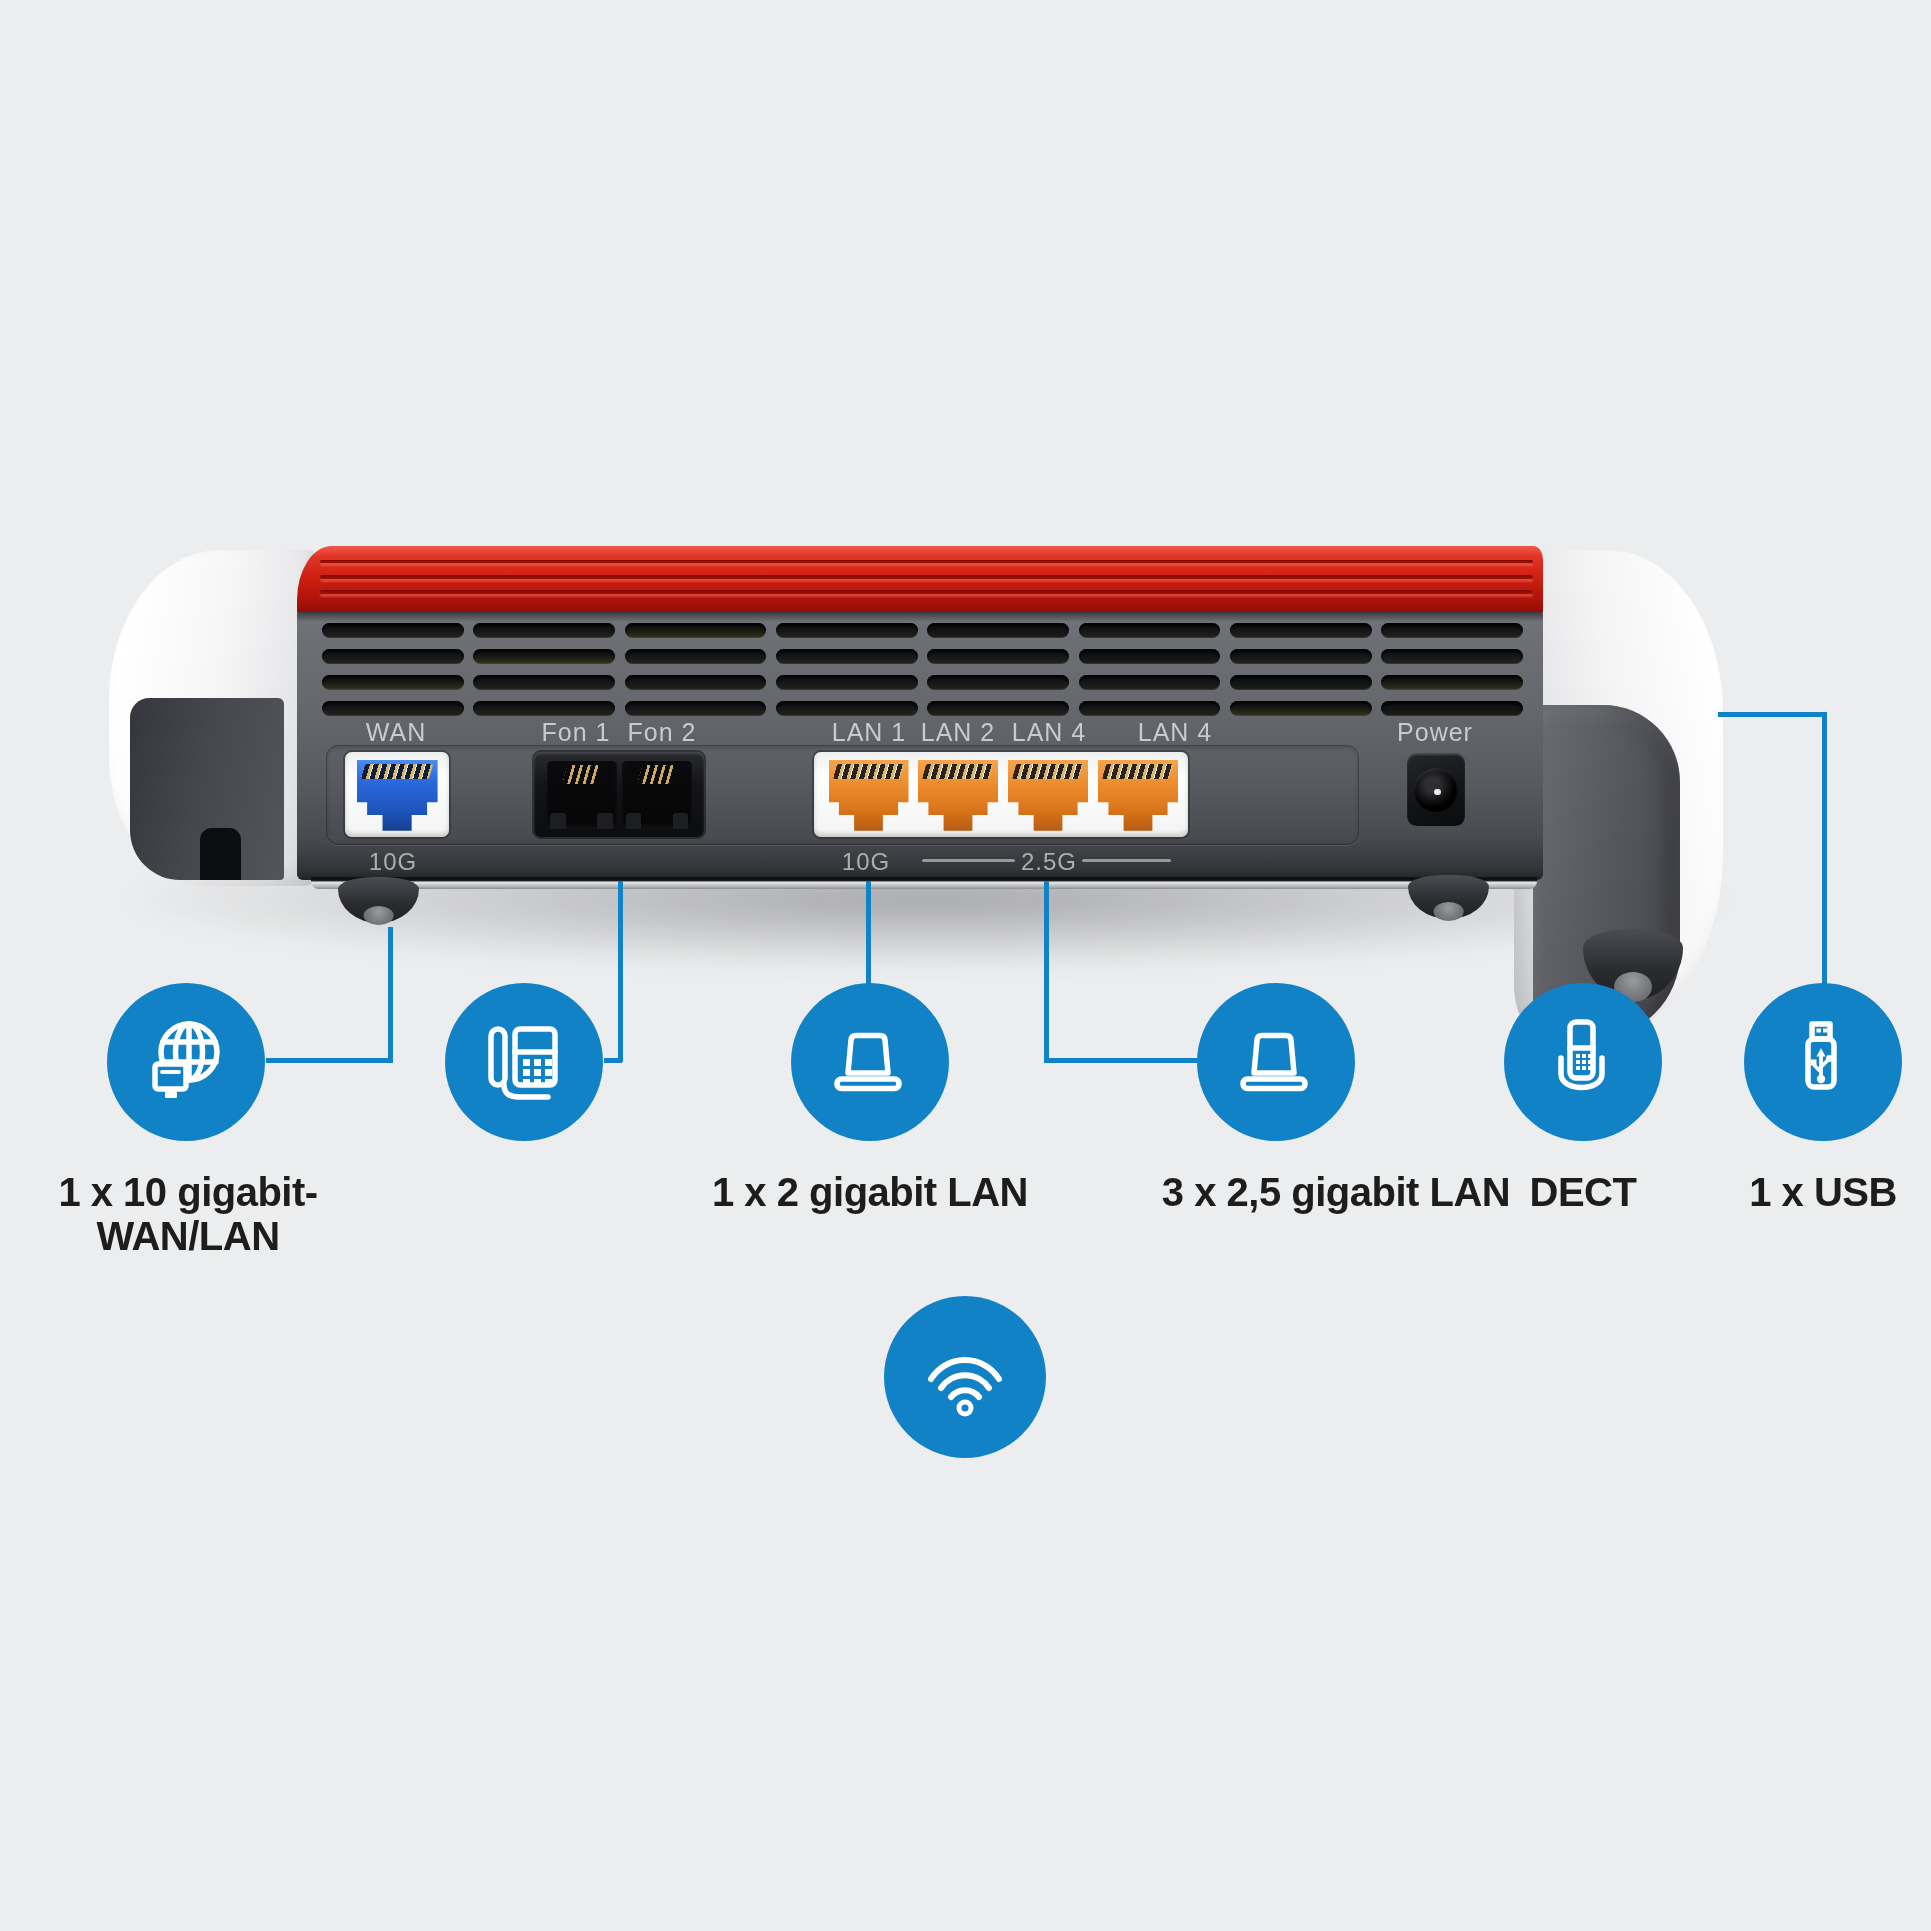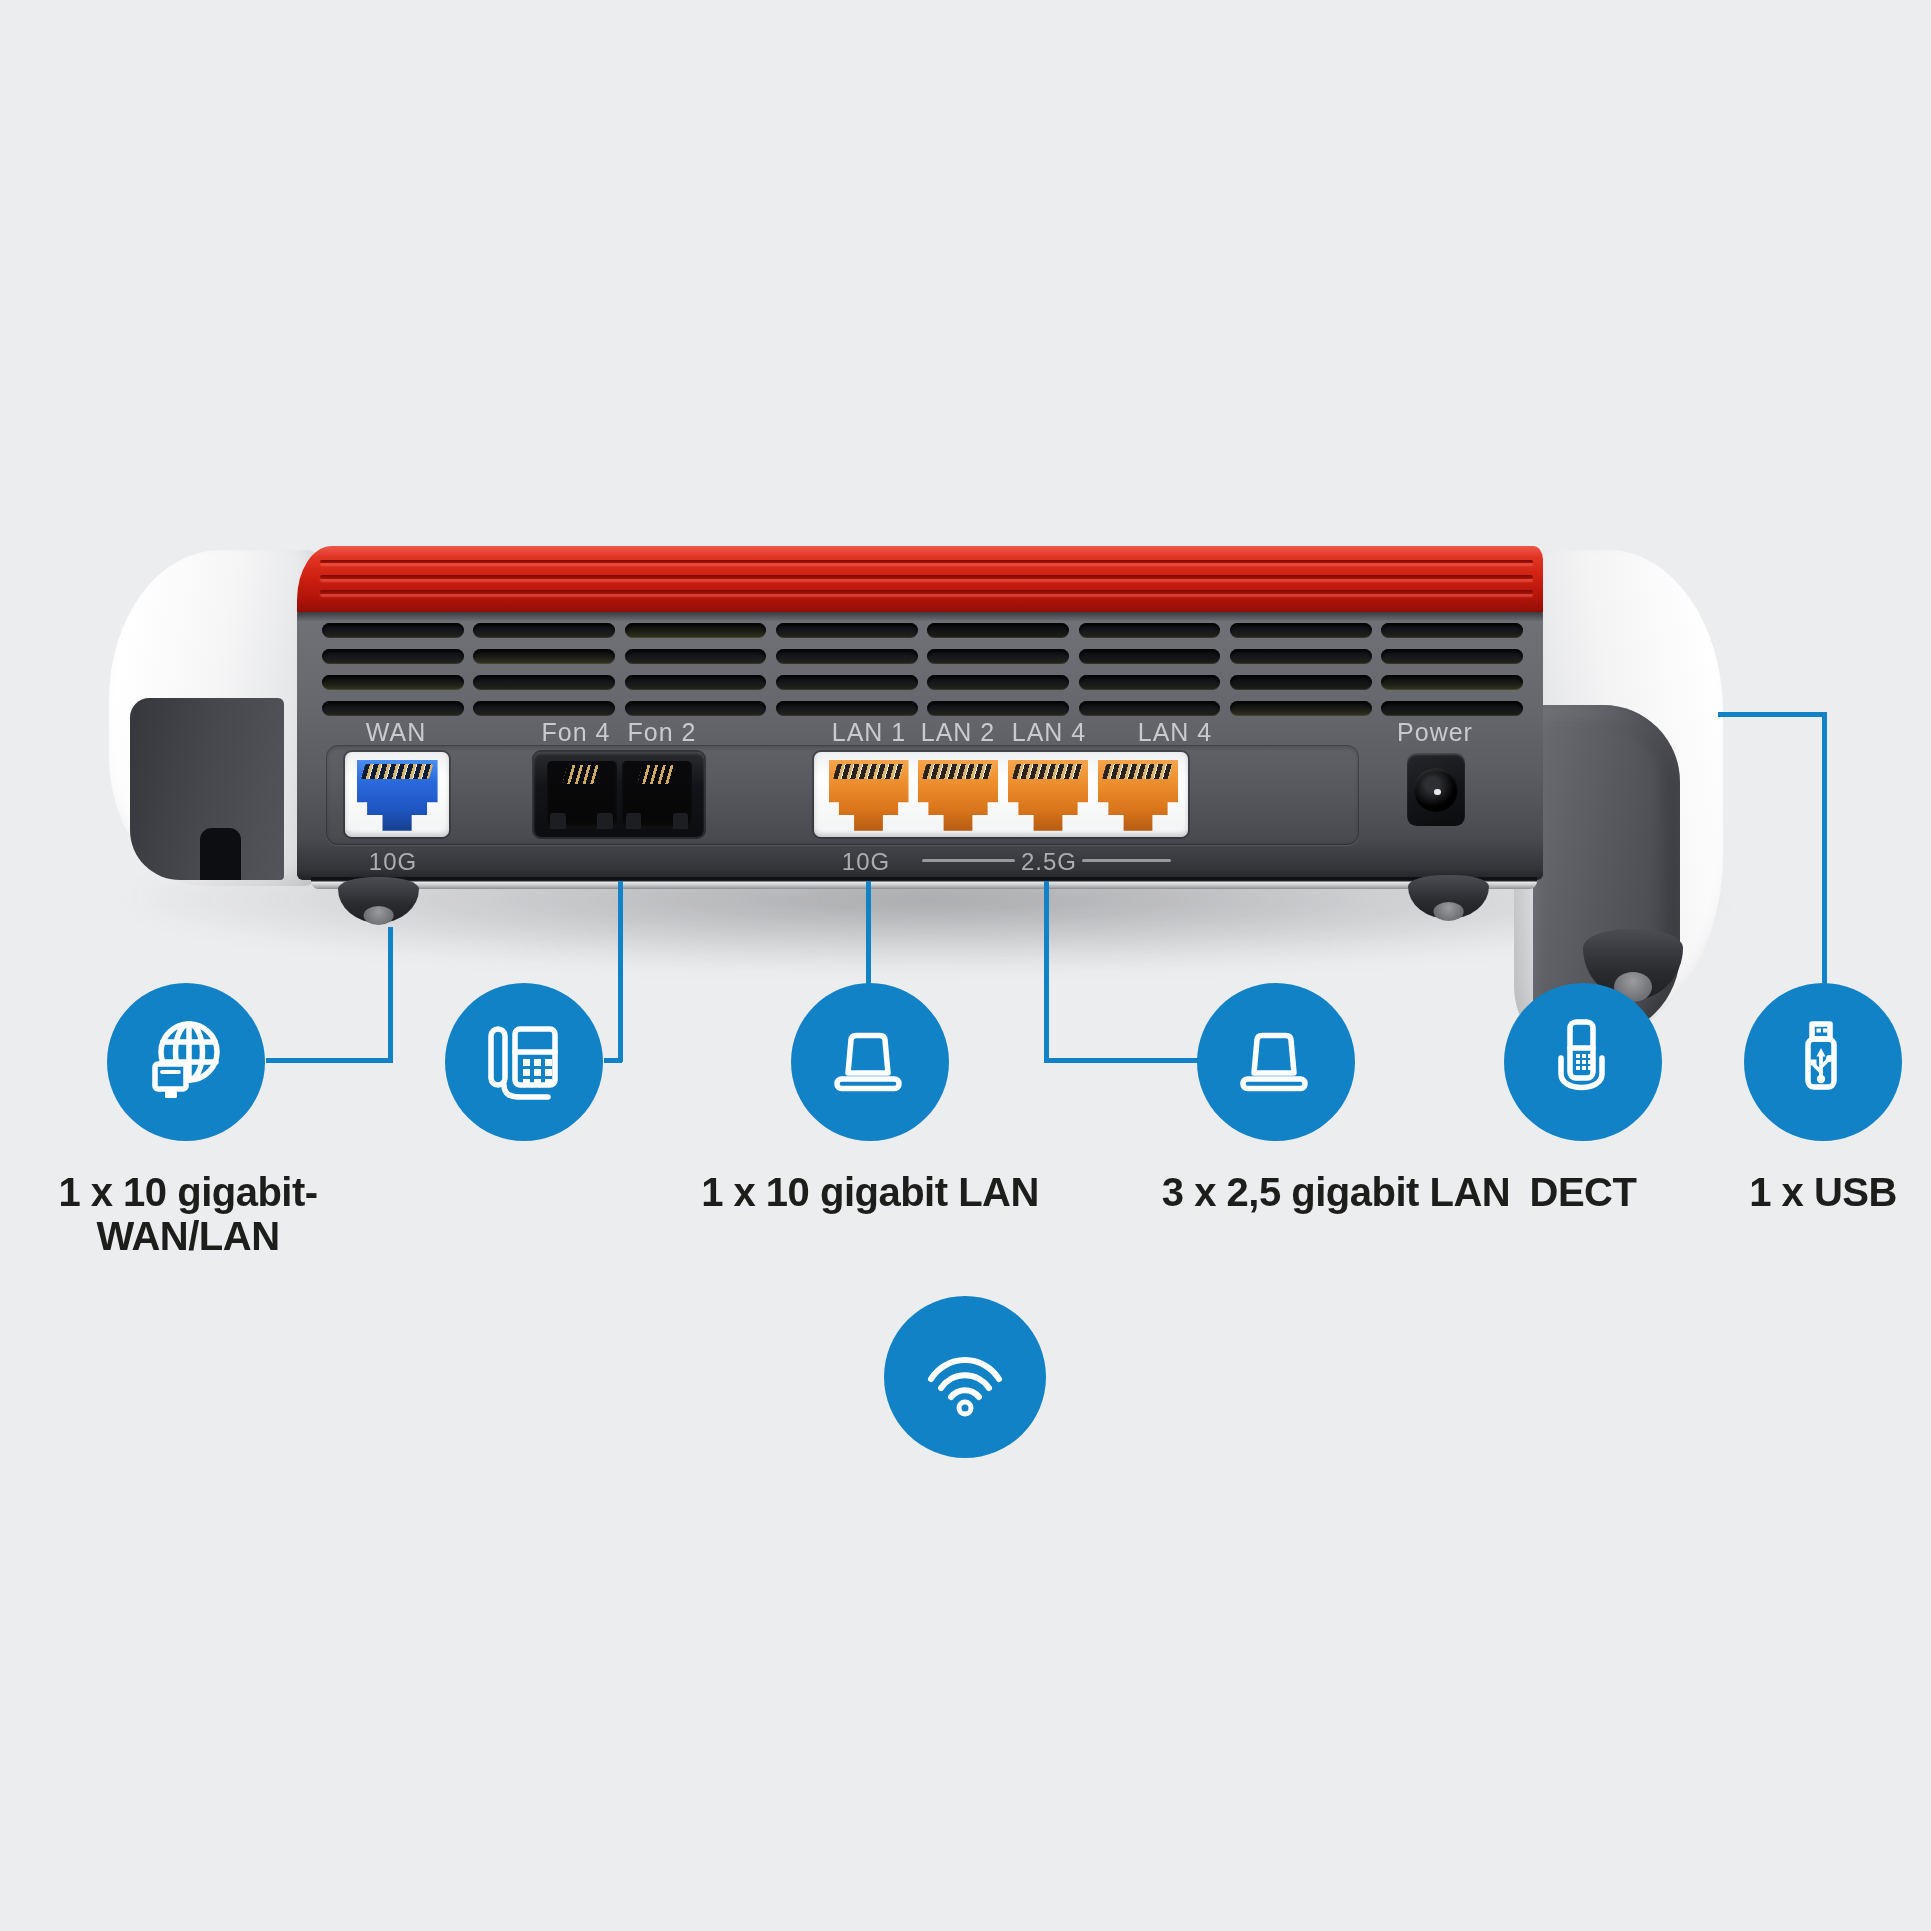--- a/index.html
+++ b/index.html
@@ -147,21 +147,21 @@
       <div class="slot"></div>
       <div class="slot"></div>
       <div class="slot"></div>
     <div class="slot"></div>
       <div class="slot"></div>
       <div class="slot"></div>
       <div class="slot"></div>
   </div>
 
   <span class="port-label" style="left:396px">WAN</span>
-  <span class="port-label" style="left:576px">Fon 4</span>
+  <span class="port-label" style="left:576px">Fon 1</span>
   <span class="port-label" style="left:662px">Fon 2</span>
   <span class="port-label" style="left:869px">LAN 1</span>
   <span class="port-label" style="left:958px">LAN 2</span>
   <span class="port-label" style="left:1049px">LAN 4</span>
   <span class="port-label" style="left:1175px">LAN 4</span>
   <span class="port-label" style="left:1435px">Power</span>
 
   <div class="abs recess"></div>
 
   <div class="abs bezel" style="left:345px;width:104px">
@@ -299,19 +299,19 @@
       <path class="ic" style="stroke-width:6" d="M26,61 A29,29 0 0 1 74,61"></path>
       <path class="ic" style="stroke-width:6" d="M36,70 A18,18 0 0 1 64,70"></path>
       <circle class="ic" style="stroke-width:5" cx="50" cy="81" r="6"></circle>
     </svg>
   </div>
 
   <div class="flabel" style="left:188px;top:1170px">
     <div>1 x 10 gigabit-</div>
     <div>WAN/LAN</div>
   </div>
-  <div class="flabel" style="left:870px;top:1170px">1 x 10 gigabit LAN</div>
+  <div class="flabel" style="left:870px;top:1170px">1 x 2 gigabit LAN</div>
   <div class="flabel" style="left:1336px;top:1170px">3 x 2,5 gigabit LAN</div>
   <div class="flabel" style="left:1583px;top:1170px">DECT</div>
   <div class="flabel" style="left:1823px;top:1170px">1 x USB</div>
 
 </div>
 
 
 </body></html>

